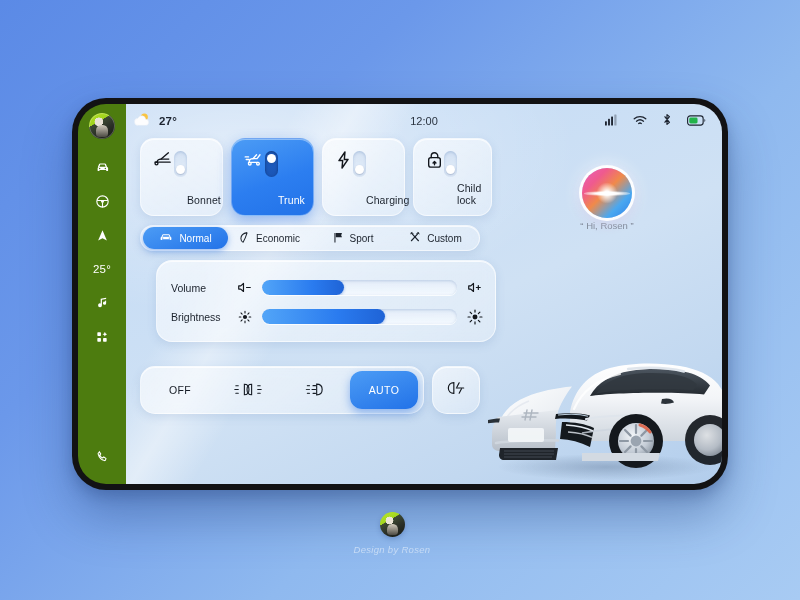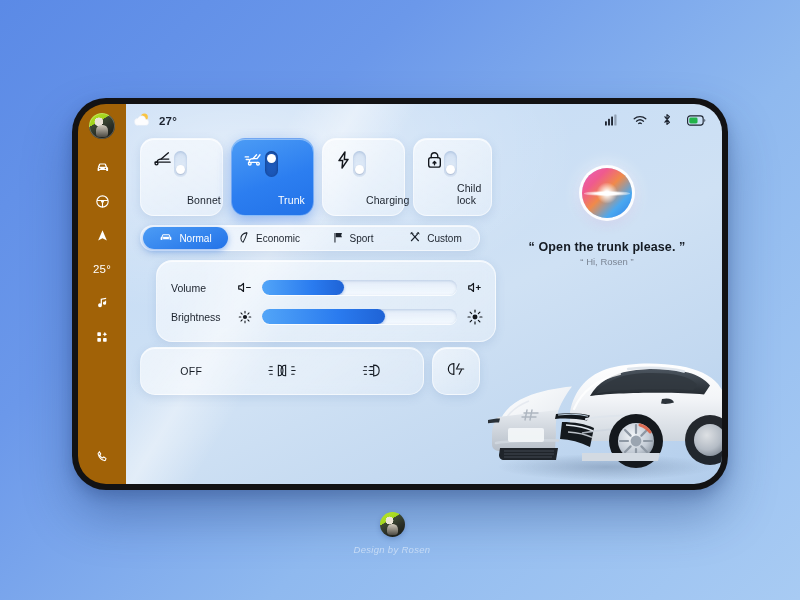--- a/index.html
+++ b/index.html
@@ -28,21 +28,21 @@
     flex: 1;
     display: flex;
     border-radius: 28px;
     overflow: hidden;
     background: #0f0f11;
   }
 
   
   #rail {
     width: 48px;
-    background: #a16207;
+    background: #4d7c0f;
     display: flex;
     flex-direction: column;
     align-items: center;
     padding: 9px 0 10px;
     flex-shrink: 0;
   }
   .rail-item {
     width: 32px; height: 32px;
     display: flex; align-items: center; justify-content: center;
     color: #ffffff;
@@ -197,21 +197,21 @@
     position: relative; overflow: hidden;
   }
   .fill {
     position: absolute; left: 0; top: 0; bottom: 0;
     border-radius: 8px;
     background: linear-gradient(90deg,#52a5f8 0%, #2a7bef 62%, #1f63d6 100%);
     box-shadow: 0 1px 3px rgba(30,95,205,.45);
   }
 
   
-  #light-row { margin-top: 5px; display: flex; gap: 8px; align-items: center; }
+  #light-row { margin-top: 24px; display: flex; gap: 8px; align-items: center; }
   #light-group {
     width: 284px; height: 48px;
     border-radius: 15px;
     display: flex; align-items: center;
     padding: 0 5px;
   }
   .lbtn {
     flex: 1; height: 38px;
     display: flex; align-items: center; justify-content: center;
     font-size: 10.5px; color: #161c25; letter-spacing: .4px;
@@ -365,20 +365,21 @@
         <div id="weather">
           <span>
             <svg width="20" height="15" viewBox="0 0 30 22">
               <circle cx="18.5" cy="7.2" r="5.3" fill="#f9c442"></circle>
               <path d="M9.5 19.8h10.8a4.6 4.6 0 0 0 .3-9.2 6.3 6.3 0 0 0-12-1.4 4.9 4.9 0 0 0 .9 10.6" fill="#fdfdfe" stroke="#e4ecf5" stroke-width=".7"></path>
             </svg>
           </span>
           <span id="weather-temp">27°</span>
         </div>
 
+        <div id="clock">12:00</div>
 
         <div id="status-icons">
           <span>
             <svg width="13" height="12" viewBox="0 0 14 12" fill="#1d2430">
               <rect x="0" y="7.4" width="2" height="4.6" rx=".6"></rect>
               <rect x="3.3" y="4.6" width="2" height="7.4" rx=".6"></rect>
               <rect x="6.6" y="2.2" width="2" height="9.8" rx=".6"></rect>
               <rect x="10" y="0" width="2.4" height="12" rx=".6" opacity=".33"></rect>
             </svg>
           </span>
@@ -582,41 +583,43 @@
               <div class="lbtn">
                 <span>
                   <svg width="22" height="15" viewBox="0 0 26 18" fill="none" stroke="#161c25" stroke-width="1.35" stroke-linecap="round">
                     <path d="M13.8 2.6c4 0 6.6 2.7 6.6 6.4s-2.6 6.4-6.6 6.4z"></path>
                     <path d="M9.4 4.4h3M8.2 9h4.2M9.4 13.6h3"></path>
                     <path d="M2.6 4.4h2.6M1.4 9h3.8M2.6 13.6h2.6" opacity=".85"></path>
                   </svg>
                 </span>
               </div>
 
+              <div class="lbtn active">
+                <span>AUTO</span>
+              </div>
             </div>
 
             <div id="fog-btn" class="glass">
               <span>
                 <svg width="20" height="16" viewBox="0 0 24 18" fill="none" stroke="#12161c" stroke-width="1.4" stroke-linecap="round">
                   <path d="M9.4 2.6C5.4 2.6 2.8 5.4 2.8 9s2.6 6.4 6.6 6.4z"></path>
                   <path d="M12.4 9h8.8"></path>
                   <path d="M15.8 2.8 13 8.2M18.6 9.8 15.8 15.2"></path>
                 </svg>
               </span>
             </div>
           </div>
         </div>
 
         <div id="right-col">
 
           <div id="orb-wrap">
             <div id="orb"></div>
           </div>
 
-          <div id="voice-main">“ Open the trunk please. ”</div>
           <div id="voice-sub">“ Hi, Rosen ”</div>
 
           <div id="car-wrap">
             <svg width="250" height="150" viewBox="0 0 250 150">
               <defs>
                 <linearGradient id="bodyG" x1="0" y1="0" x2="0" y2="1">
                   <stop offset="0" stop-color="#ffffff"></stop>
                   <stop offset=".45" stop-color="#f3f5f8"></stop>
                   <stop offset="1" stop-color="#cfd6de"></stop>
                 </linearGradient>

